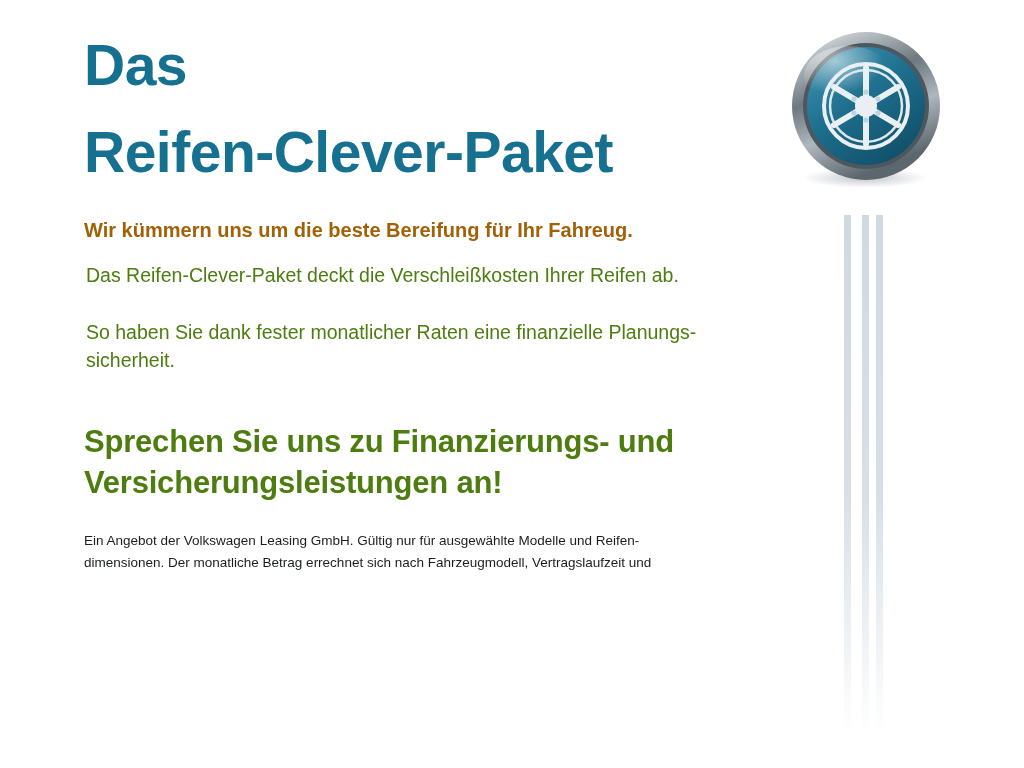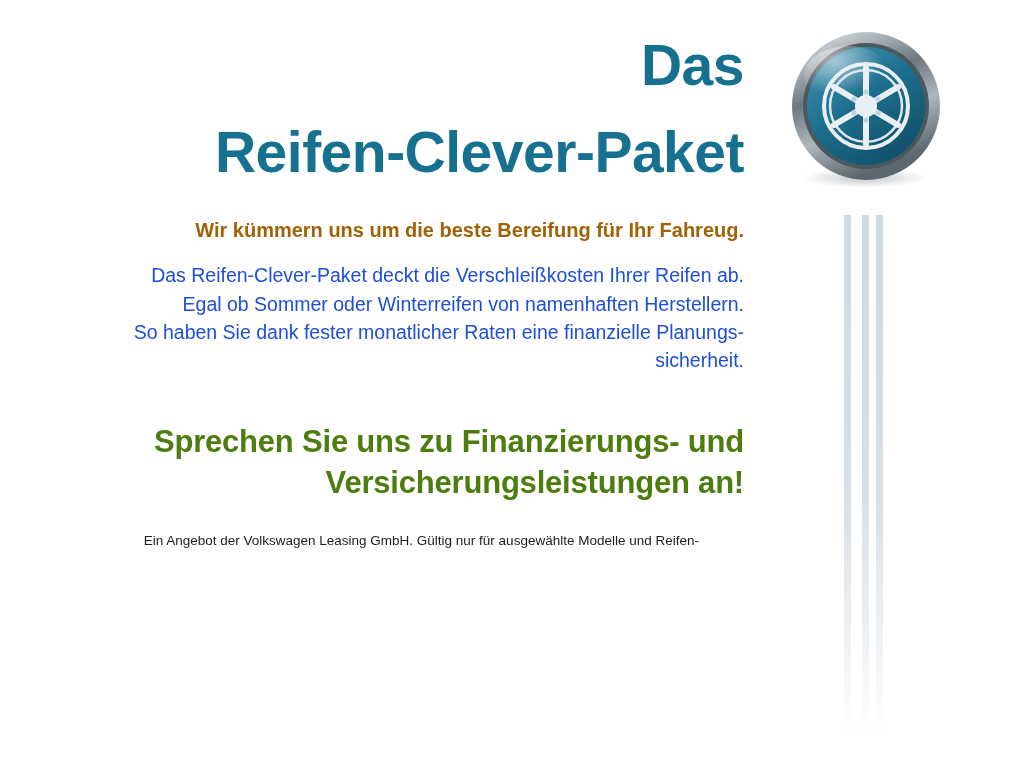--- a/index.html
+++ b/index.html
@@ -11,21 +11,20 @@
     height: 768px;
     background: #ffffff;
     font-family: "Liberation Sans", sans-serif;
     overflow: hidden;
   }
   .page {
     position: relative;
     width: 1024px;
     height: 768px;
     background: #ffffff;
-    text-align: right;
   }
 
   
   .stripes {
     position: absolute;
     left: 836px;
     top: 215px;
     width: 70px;
     height: 520px;
   }
@@ -81,22 +80,22 @@
   .title .line2 { display: block; margin-top: 20px; }
 
   .subhead {
     margin: 32px 0 0 0;
     color: #a16207;
     font-weight: bold;
     font-size: 20px;
     line-height: 1.3;
   }
   .body-copy {
-    margin: 18px 0 0 15px;
-    color: #1d4ed8;
+    margin: 18px 0 0 2px;
+    color: #4d7c0f;
     font-size: 19.5px;
     line-height: 1.45;
     font-weight: 400;
   }
   .cta {
     margin: 48px 0 0 0;
     color: #4d7c0f;
     font-weight: bold;
     font-size: 31px;
     line-height: 1.32;
@@ -181,29 +180,29 @@
 
     <h1 class="title">
       <span>Das</span>
       <span class="line2">Reifen-Clever-Paket</span>
     </h1>
 
     <p class="subhead">Wir kümmern uns um die beste Bereifung für Ihr Fahreug.</p>
 
     <p class="body-copy">
       <span>Das Reifen-Clever-Paket deckt die Verschleißkosten Ihrer Reifen ab.</span><br>
-      <span>Egal ob Sommer oder Winterreifen von namenhaften Herstellern.</span><br>
+      <br>
       <span>So haben Sie dank fester monatlicher Raten eine finanzielle Planungs-</span><br>
       <span>sicherheit.</span>
     </p>
 
     <p class="cta">
       <span>Sprechen Sie uns zu Finanzierungs- und</span>
       <span class="line2">Versicherungsleistungen an!</span>
     </p>
 
     <p class="legal">
       <span>Ein Angebot der Volkswagen Leasing GmbH. Gültig nur für ausgewählte Modelle und Reifen-</span><br>
-      <br>
+      <span>dimensionen. Der monatliche Betrag errechnet sich nach Fahrzeugmodell, Vertragslaufzeit und</span><br>
     </p>
 
   </div>
 </div>
 
 </body></html>

